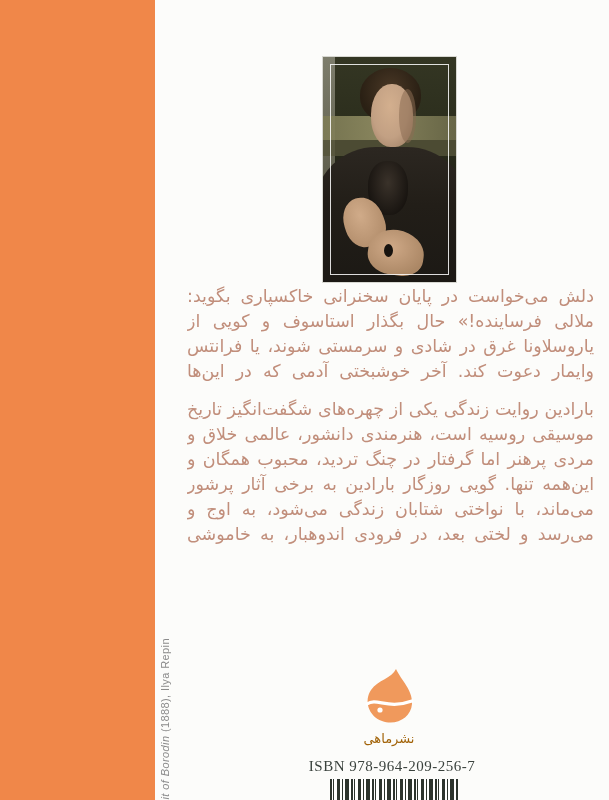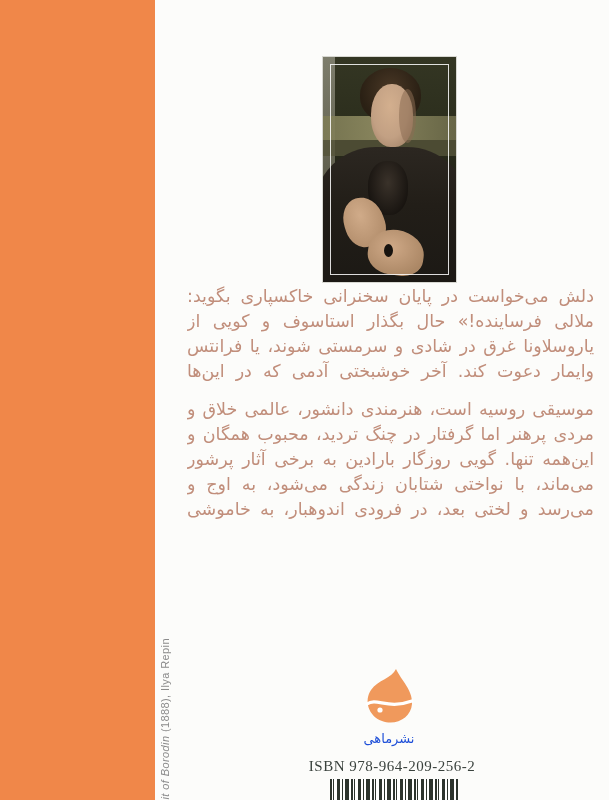--- a/index.html
+++ b/index.html
@@ -102,31 +102,32 @@
 </div>
 
 <div class="blurb" style="color:#c18e7b;">
   <div class="p1">
     <div class="line">دلش می‌خواست در پایان سخنرانی خاکسپاری بگوید: «آخر</div>
     <div class="line">ملالی فرساینده!» حال بگذار استاسوف و کویی از رسیتاتیوهای</div>
     <div class="line">یاروسلاونا غرق در شادی و سرمستی شوند، یا فرانتس لیست</div>
     <div class="line last">وایمار دعوت کند. آخر خوشبختی آدمی که در این‌ها نیست.</div>
   </div>
   <div class="p2">
+    <div class="line">بارادین روایت زندگی یکی از چهره‌های شگفت‌انگیز تاریخ</div>
     <div class="line">موسیقی روسیه است، هنرمندی دانشور، عالمی خلاق و</div>
     <div class="line">مردی پرهنر اما گرفتار در چنگ تردید، محبوب همگان و با</div>
     <div class="line">این‌همه تنها. گویی روزگار بارادین به برخی آثار پرشور وی</div>
     <div class="line">می‌ماند، با نواختی شتابان زندگی می‌شود، به اوج و عظمت</div>
     <div class="line last">می‌رسد و لختی بعد، در فرودی اندوهبار، به خاموشی می‌گراید.</div>
   </div>
 </div>
 
 <div class="publisher">
   <svg width="52" height="60" viewBox="0 0 52 60">
     <path d="M33 1 C29 10 15 12 8 22 C1 32 5 48 19 53 C33 58 48 50 49 36 C50 22 38 12 33 1 Z" fill="#f0995c"></path>
     <path d="M4 36 C14 29 24 42 49 33" stroke="#ffffff" stroke-width="3.2" fill="none" stroke-linecap="round"></path>
     <circle cx="17" cy="42" r="2.6" fill="#ffffff"></circle>
   </svg>
-  <div class="pname" style="color:#1d4ed8;text-align:center;">نشرماهی</div>
+  <div class="pname" style="color:#a16207;text-align:center;">نشرماهی</div>
 </div>
 
-<div class="isbn">ISBN 978-964-209-256-2</div>
+<div class="isbn">ISBN 978-964-209-256-7</div>
 <div class="barcode"></div>
 
 </body></html>

